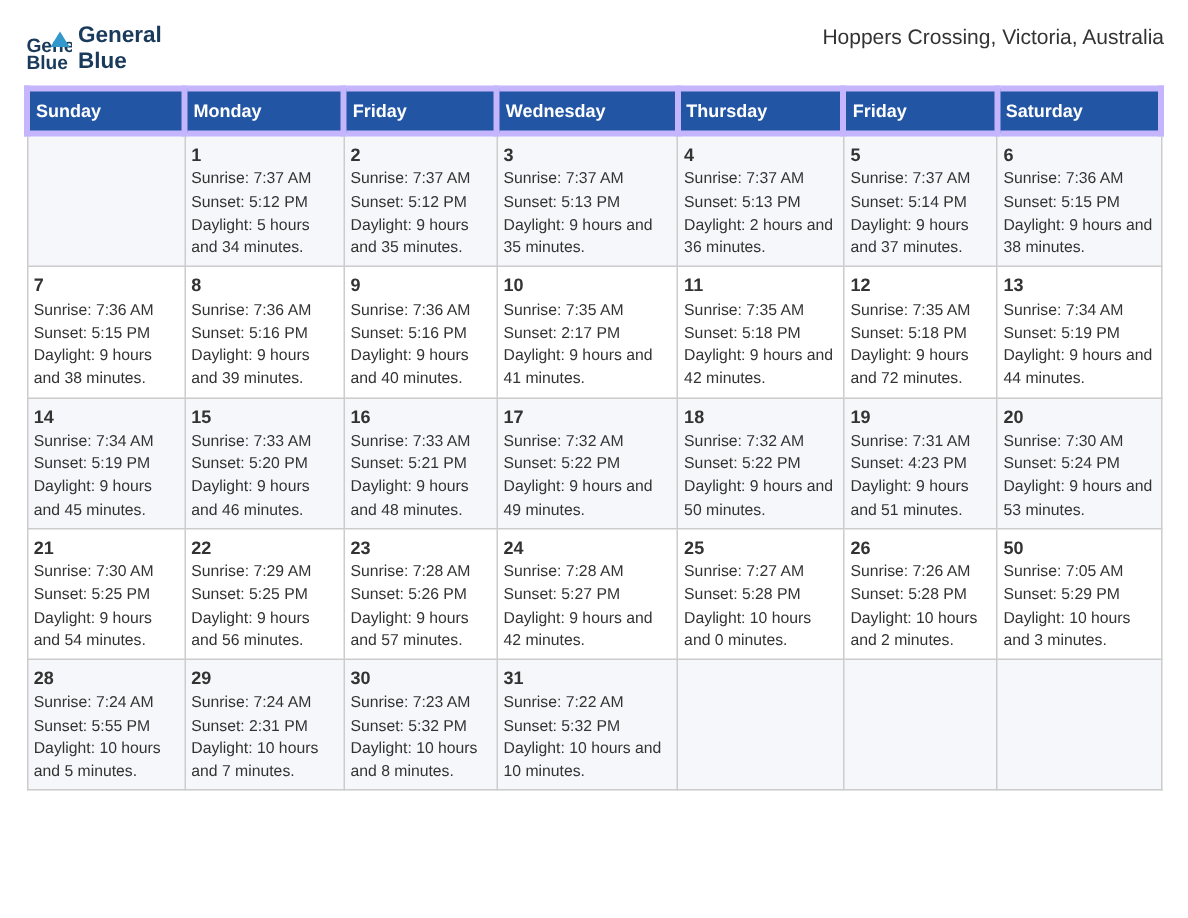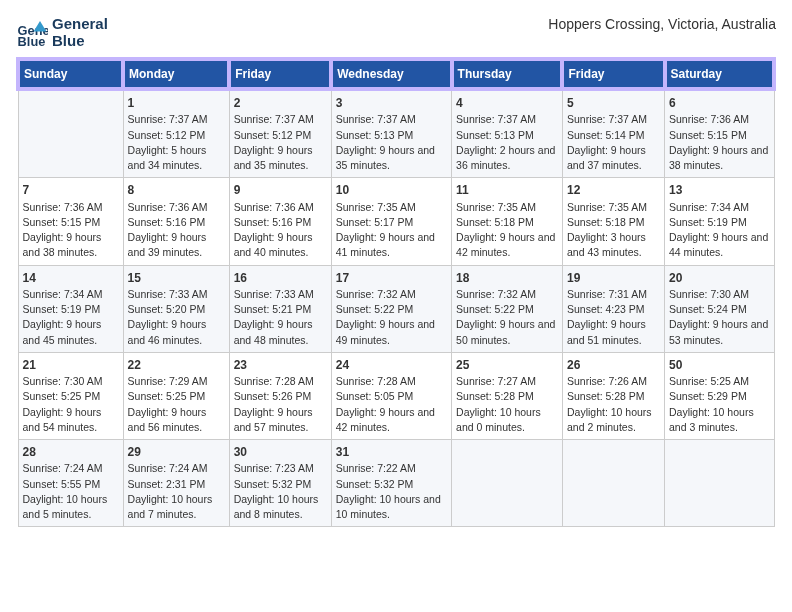--- a/index.html
+++ b/index.html
@@ -163,34 +163,34 @@
         </td>
         <td>
           <span class="day-num">9</span>
           <div>Sunrise: 7:36 AM</div>
           <div>Sunset: 5:16 PM</div>
           <div>Daylight: 9 hours and 40 minutes.</div>
         </td>
         <td>
           <span class="day-num">10</span>
           <div>Sunrise: 7:35 AM</div>
-          <div>Sunset: 5:17 PM</div>
+          <div>Sunset: 2:17 PM</div>
           <div>Daylight: 9 hours and 41 minutes.</div>
         </td>
         <td>
           <span class="day-num">11</span>
           <div>Sunrise: 7:35 AM</div>
           <div>Sunset: 5:18 PM</div>
           <div>Daylight: 9 hours and 42 minutes.</div>
         </td>
         <td>
           <span class="day-num">12</span>
           <div>Sunrise: 7:35 AM</div>
           <div>Sunset: 5:18 PM</div>
-          <div>Daylight: 3 hours and 43 minutes.</div>
+          <div>Daylight: 9 hours and 72 minutes.</div>
         </td>
         <td>
           <span class="day-num">13</span>
           <div>Sunrise: 7:34 AM</div>
           <div>Sunset: 5:19 PM</div>
           <div>Daylight: 9 hours and 44 minutes.</div>
         </td>
       </tr>
       <tr>
         <td>
@@ -251,38 +251,38 @@
         </td>
         <td>
           <span class="day-num">23</span>
           <div>Sunrise: 7:28 AM</div>
           <div>Sunset: 5:26 PM</div>
           <div>Daylight: 9 hours and 57 minutes.</div>
         </td>
         <td>
           <span class="day-num">24</span>
           <div>Sunrise: 7:28 AM</div>
-          <div>Sunset: 5:05 PM</div>
+          <div>Sunset: 5:27 PM</div>
           <div>Daylight: 9 hours and 42 minutes.</div>
         </td>
         <td>
           <span class="day-num">25</span>
           <div>Sunrise: 7:27 AM</div>
           <div>Sunset: 5:28 PM</div>
           <div>Daylight: 10 hours and 0 minutes.</div>
         </td>
         <td>
           <span class="day-num">26</span>
           <div>Sunrise: 7:26 AM</div>
           <div>Sunset: 5:28 PM</div>
           <div>Daylight: 10 hours and 2 minutes.</div>
         </td>
         <td>
           <span class="day-num">50</span>
-          <div>Sunrise: 5:25 AM</div>
+          <div>Sunrise: 7:05 AM</div>
           <div>Sunset: 5:29 PM</div>
           <div>Daylight: 10 hours and 3 minutes.</div>
         </td>
       </tr>
       <tr>
         <td>
           <span class="day-num">28</span>
           <div>Sunrise: 7:24 AM</div>
           <div>Sunset: 5:55 PM</div>
           <div>Daylight: 10 hours and 5 minutes.</div>

